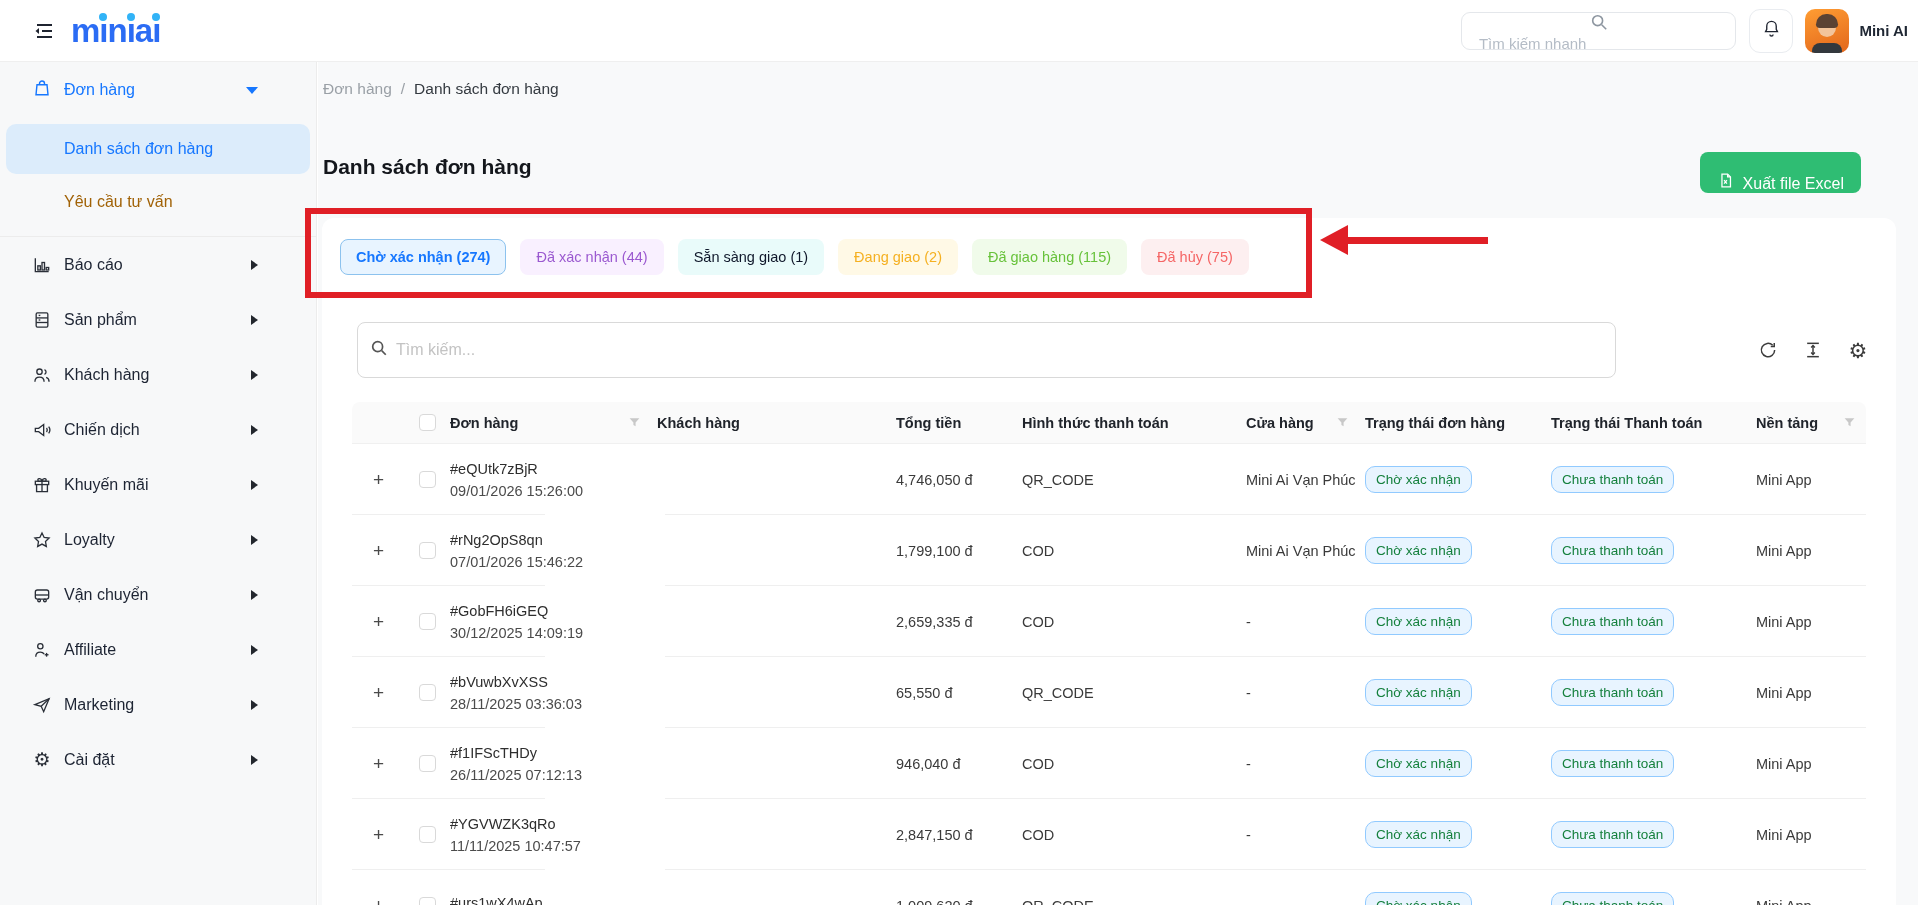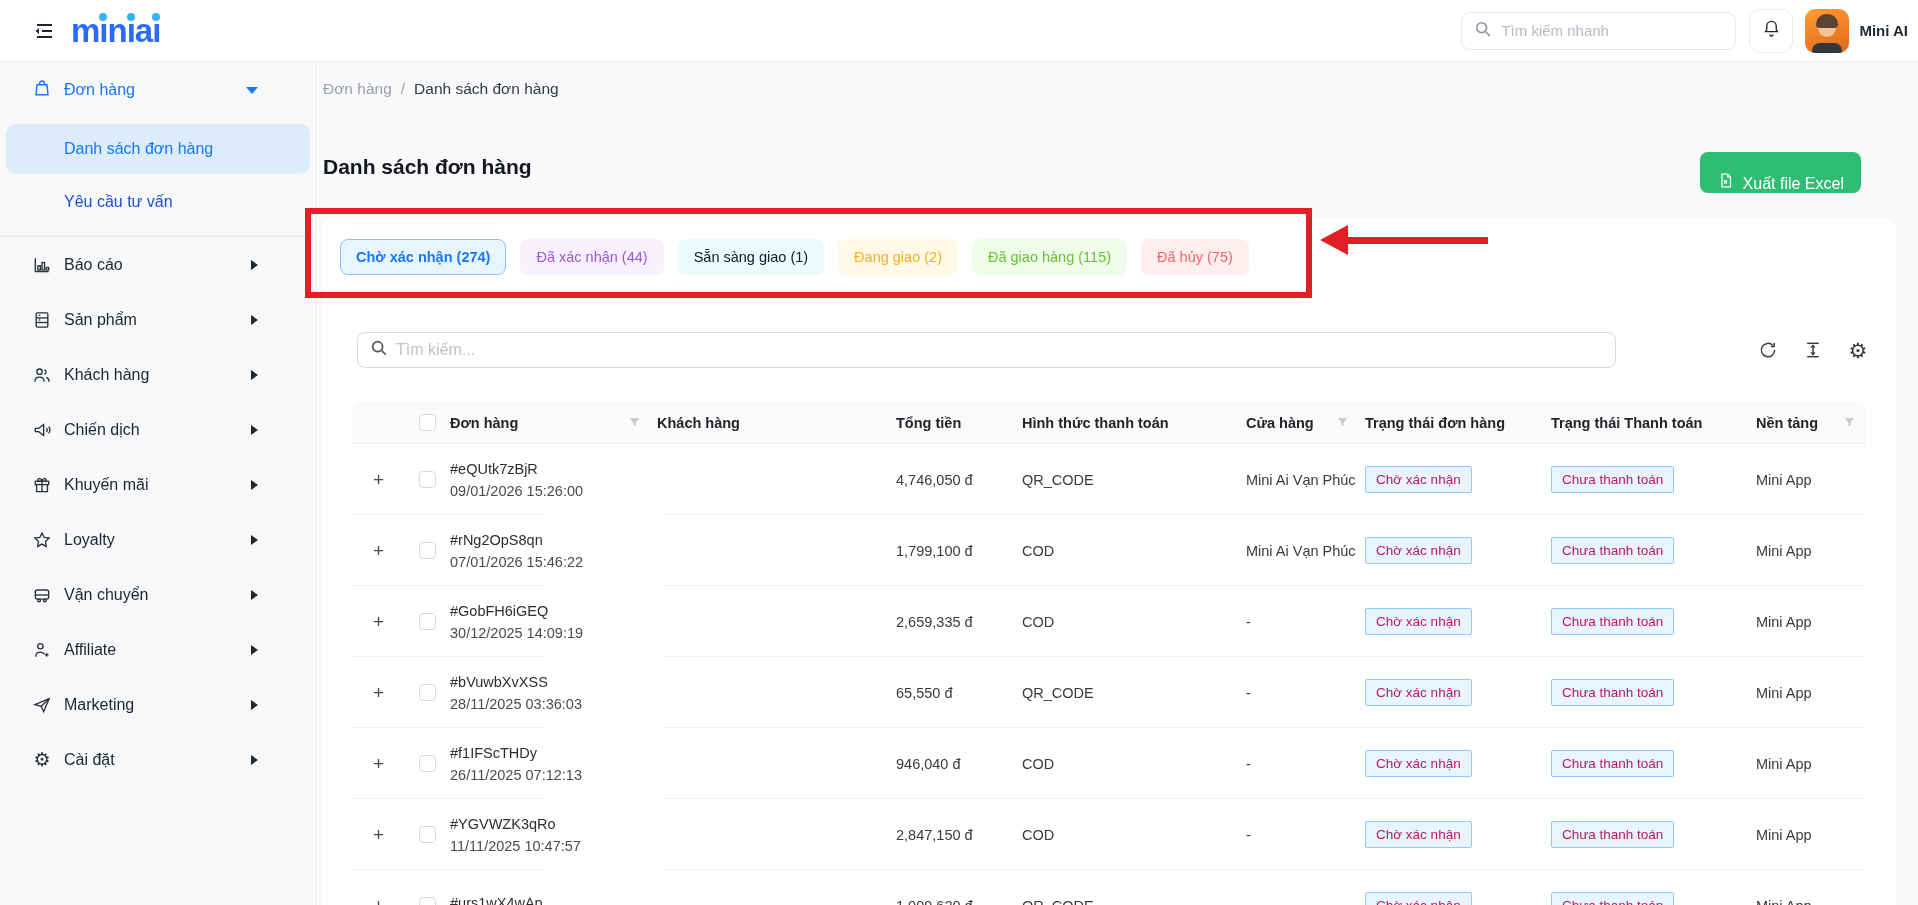--- a/index.html
+++ b/index.html
@@ -10,38 +10,38 @@
   
   .topbar { position:absolute; top:0; left:0; width:1918px; height:62px; background:#fff;
             border-bottom:1px solid #efefef; display:flex; align-items:center; z-index:10; }
   .collapse-btn { margin-left:31px; width:26px; height:26px; display:flex; align-items:center; justify-content:center; cursor:pointer; color:#1f2430; }
   .logo { margin-left:14px; font-size:33px; font-weight:bold; letter-spacing:-1px; color:#2b6cf4; cursor:pointer; }
   .logo .di { position:relative; color:#2b6cf4; }
   .logo .di::before { content:""; position:absolute; top:1px; left:50%; transform:translateX(-50%);
                       width:8px; height:8px; border-radius:50%; background:#31b3f7; }
   .logo .di i { font-style:normal; }
   .topbar-right { margin-left:auto; display:flex; align-items:center; padding-right:10px; }
-  .top-search { width:275px; height:38px; border:1px solid #e4e7eb; border-radius:9px; display:flex; align-items:center; padding:0 12px; background:#fff; }
+  .top-search { width:275px; height:38px; border:1px solid #e4e7eb; border-radius:9px; display:flex; align-items:center; padding:0 12px; background:#fff;flex-direction:column; }
   .top-search input { border:none; outline:none; width:100%; font-size:15px; color:#333; margin-left:9px; font-family:inherit; background:transparent; }
   .top-search input::placeholder { color:#b4bcc6; }
   .bell-btn { width:44px; height:44px; border:1px solid #e9ecf0; border-radius:11px; margin-left:13px;
               display:flex; align-items:center; justify-content:center; background:#fff; cursor:pointer; color:#1f2430; }
   .avatar { width:44px; height:44px; border-radius:10px; margin-left:12px; overflow:hidden; cursor:pointer;
             background:linear-gradient(160deg,#ff9d33,#e2661b); position:relative; flex:none; }
   .avatar .hair { position:absolute; top:5px; left:11px; width:22px; height:14px; border-radius:11px 11px 4px 4px; background:#5b4233; }
   .avatar .face { position:absolute; top:9px; left:13px; width:18px; height:19px; border-radius:50%; background:#f2c49b; }
   .avatar .shirt { position:absolute; bottom:-4px; left:7px; width:30px; height:14px; border-radius:8px 8px 0 0; background:#33383d; }
   .user-name { margin-left:10px; font-size:15px; font-weight:bold; color:#1f2733; white-space:nowrap; }
 
   
   .sidebar { position:absolute; top:62px; left:0; width:317px; height:843px; background:#f7f8f9; border-right:1px solid #ececec; }
   .side-parent { height:56px; display:flex; align-items:center; padding-left:32px; cursor:pointer; color:#1677ff; }
   .side-parent .lbl { font-size:16px; font-weight:500; margin-left:12px; }
   .caret-down { margin-left:auto; margin-right:58px; width:0; height:0; border-left:6px solid transparent; border-right:6px solid transparent; border-top:7px solid #1677ff; }
-  .side-child { height:52px; display:flex; align-items:center; padding-left:64px; font-size:16px; color:#1d4ed8; cursor:pointer; }
+  .side-child { height:52px; display:flex; align-items:center; padding-left:64px; font-size:16px; color:#a16207; cursor:pointer; }
   .side-child.active { background:#dcecfb; color:#1677ff; border-radius:10px; margin:6px 6px 2px 6px; height:50px; padding-left:58px; }
   .side-divider { border-bottom:1px solid #ececec; margin-top:8px; }
   .side-item { height:55px; display:flex; align-items:center; padding-left:32px; cursor:pointer; color:#1d2433; }
   .side-item .ic { width:20px; height:20px; display:flex; align-items:center; justify-content:center; color:#2a2f38; flex:none; }
   .side-item .lbl { font-size:16px; font-weight:400; margin-left:12px; white-space:nowrap; }
   .chev { margin-left:auto; margin-right:58px; width:0; height:0; border-top:5px solid transparent; border-bottom:5px solid transparent; border-left:7px solid #23272e; }
   .gear-glyph { font-size:19px; line-height:1; color:#2a2f38; }
 
   
   .main { position:absolute; top:62px; left:318px; width:1600px; height:843px; background:#f8f9fa; }
@@ -59,21 +59,21 @@
   .chip { height:36px; display:flex; align-items:center; padding:0 15px; border-radius:8px; font-size:14.5px; font-weight:500;
           border:1px solid transparent; cursor:pointer; white-space:nowrap; }
   .chip-0 { background:#e8f4ff; color:#1677ff; border-color:#8cc2ee; font-weight:bold; }
   .chip-1 { background:#f9f0ff; color:#9b59d0; }
   .chip-2 { background:#e9fbfa; color:#0f172a; }
   .chip-3 { background:#fff9e6; color:#f5b021;text-align:right; }
   .chip-4 { background:#f0fbea; color:#67c23a; }
   .chip-5 { background:#fdeff0; color:#f56565; }
 
   .toolbar-row { position:absolute; left:35px; right:27px; top:112px; height:40px; display:flex; align-items:center; }
-  .card-search { width:1259px; height:36px; border:1px solid #d9d9d9; border-radius:8px; display:flex; align-items:center; padding:0 12px; }
+  .card-search { width:1259px; height:56px; border:1px solid #d9d9d9; border-radius:8px; display:flex; align-items:center; padding:0 12px; }
   .card-search input { border:none; outline:none; width:100%; font-size:16px; margin-left:8px; color:#333; font-family:inherit; background:transparent; }
   .card-search input::placeholder { color:#c3c3c3; }
   .tool-icons { margin-left:auto; display:flex; align-items:center; gap:23px; color:#3c3c3c; }
   .tool-icons .tbtn { cursor:pointer; display:flex; align-items:center; justify-content:center; width:22px; height:22px; }
   .gear-glyph2 { font-size:21px; color:#3c3c3c; line-height:1; }
 
   
   .table { position:absolute; left:30px; top:184px; width:1514px; }
   .trow, .thead { display:grid; grid-template-columns:53px 45px 207px 239px 126px 224px 119px 186px 205px 1fr; align-items:center; }
   .thead { height:42px; background:#fafafa; border-radius:8px 8px 0 0; border-bottom:1px solid #f0f0f0; }
@@ -82,22 +82,22 @@
   .trow { height:71px;
     background:
       linear-gradient(#efefef,#efefef) left bottom / 193px 1px no-repeat,
       linear-gradient(#efefef,#efefef) 313px bottom / 1201px 1px no-repeat; }
   .cell { font-size:14.5px; color:#3a3a3a; white-space:nowrap; }
   .c-center { display:flex; justify-content:center; }
   .plus { font-size:19px; color:#4a4a4a; font-weight:400; cursor:pointer; line-height:1; }
   .cbox { width:17px; height:17px; border:1.5px solid #d9d9d9; border-radius:4px; background:#fff; cursor:pointer; }
   .oid { font-size:14.5px; color:#2e2e2e; }
   .odate { font-size:14.5px; color:#4b4b4b; margin-top:6px; }
-  .badge { display:inline-block; font-size:13.5px; color:#be185d; background:#e8f4ff; border:1px solid #91caff;
-           border-radius:2px; padding:5px 10px; white-space:nowrap; }
+  .badge { display:inline-block; font-size:13.5px; color:#15803d; background:#e8f4ff; border:1px solid #91caff;
+           border-radius:10px; padding:5px 10px; white-space:nowrap; }
   .funnel { width:13px; height:13px; flex:none; }
 
   
   .anno-box { position:absolute; left:305px; top:208px; width:1007px; height:90px; border:6px solid #e01f26; z-index:50; pointer-events:none; }
   .anno-arrow-shaft { position:absolute; left:1348px; top:237px; width:140px; height:7px; background:#e01f26; z-index:50; }
   .anno-arrow-head { position:absolute; left:1320px; top:225px; width:0; height:0; z-index:50;
                      border-top:15px solid transparent; border-bottom:15px solid transparent; border-right:28px solid #e01f26; }
 </style>
 </head>
 <body>

